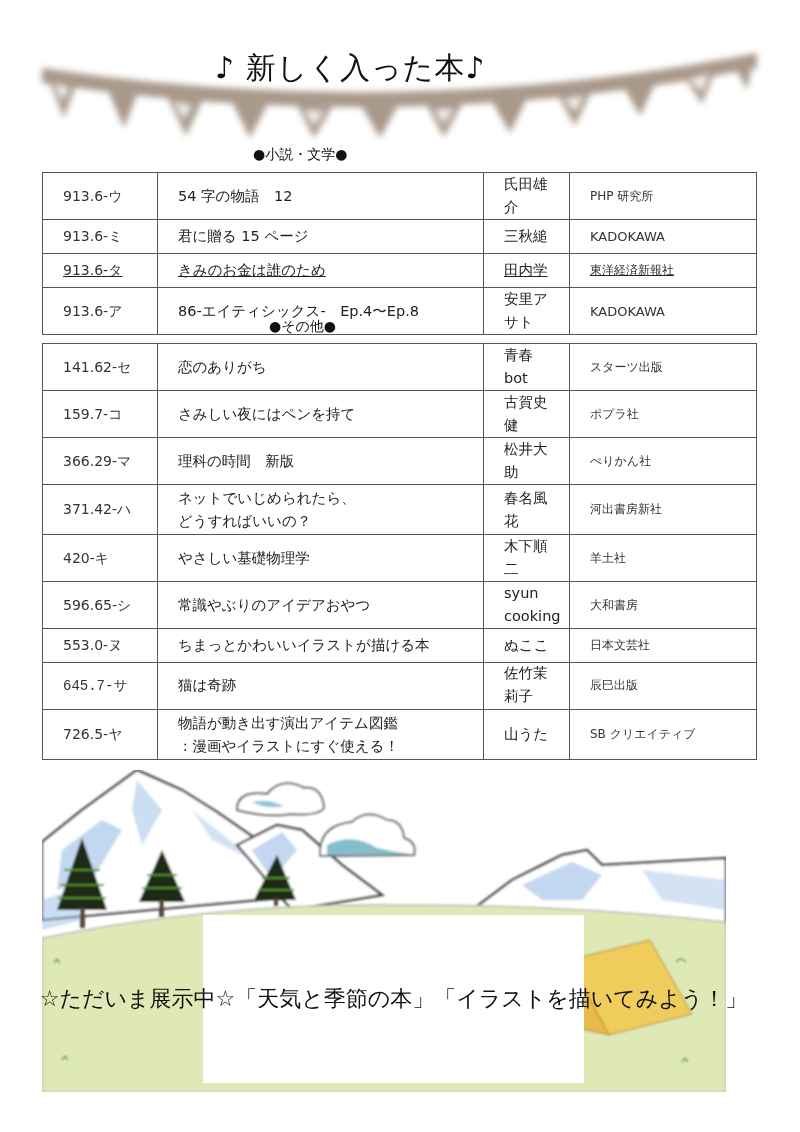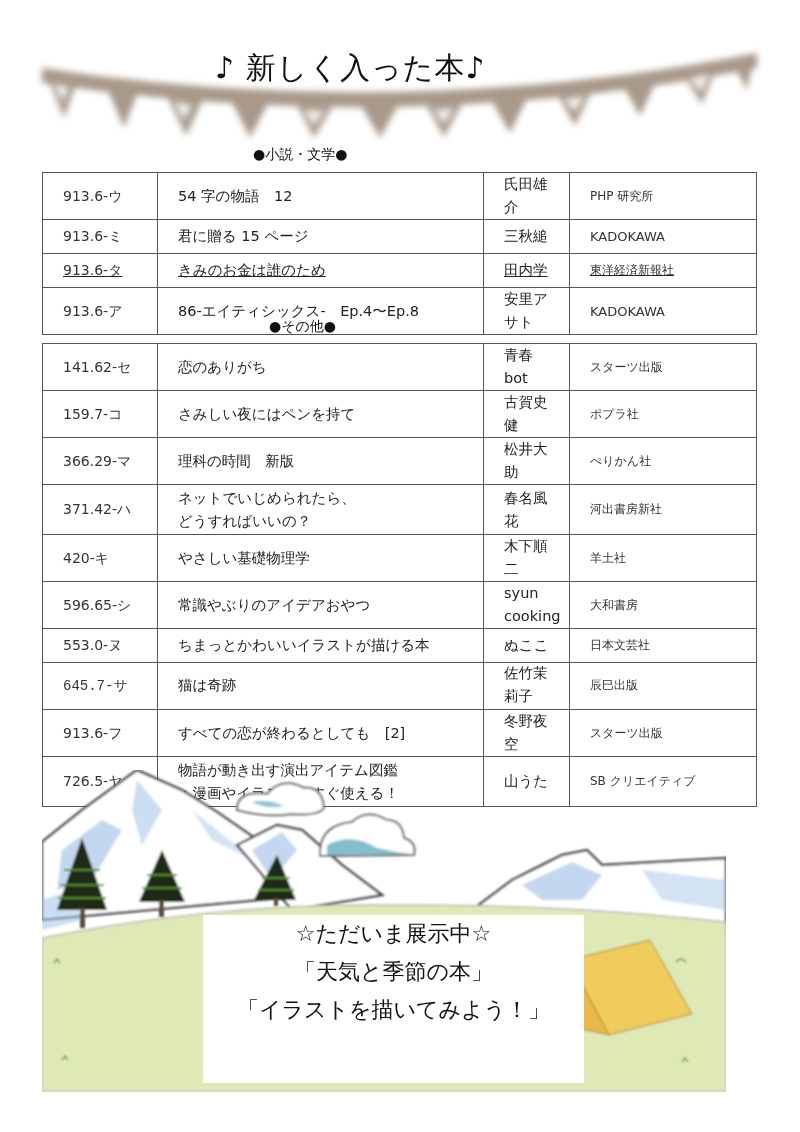--- a/index.html
+++ b/index.html
@@ -29,21 +29,21 @@
     table.books col.c4 { width: 187px; }
     td.callno { font-size: 14px; color: #333; }
     td.publisher { font-size: 12px; color: #333; }
     td.publisher.latin { font-size: 13px; }
     td.title { font-size: 14.5px; }
     td.author { font-size: 14.5px; }
     .landscape { position: absolute; left: 42px; top: 770px; width: 684px; height: 322px; overflow: hidden; }
     .landscape svg { position: absolute; left: 0; top: 0; }
     .notice {
       position: absolute; left: 203px; top: 915px; width: 381px; height: 168px; background: #ffffff;
-      display: flex; flex-direction: column; align-items: center; 
+      display: flex; align-items: center; justify-content: center;
     }
     .notice div { font-size: 22px; line-height: 38px; color: #111; white-space: nowrap; }
   </style>
 </head>
 <body>
 
 <svg class="bunting" viewBox="0 0 715 100" width="715" height="100">
   <path d="M0,30 Q360,85 715,15 L715,30 Q360,100 0,45 Z" fill="#a8998a"></path>
   <g fill="#a8998a">
     <polygon points="5,38 35,44 22,80"></polygon>
@@ -162,26 +162,20 @@
       <td class="title">ちまっとかわいいイラストが描ける本</td>
       <td class="author">ぬここ</td>
       <td class="publisher">日本文芸社</td>
     </tr>
     <tr style="height:34px;font-family:Liberation Mono, monospace;">
       <td class="callno">645.7-サ</td>
       <td class="title">猫は奇跡</td>
       <td class="author">佐竹茉莉子</td>
       <td class="publisher">辰巳出版</td>
     </tr>
-    <tr style="height:34px;">
-      <td class="callno">913.6-フ</td>
-      <td class="title">すべての恋が終わるとしても　[2]</td>
-      <td class="author">冬野夜空</td>
-      <td class="publisher">スターツ出版</td>
-    </tr>
     <tr style="height:50px;">
       <td class="callno">726.5-ヤ</td>
       <td class="title">
         <div>物語が動き出す演出アイテム図鑑</div>
         <div>：漫画やイラストにすぐ使える！</div>
       </td>
       <td class="author">山うた</td>
       <td class="publisher">SB クリエイティブ</td>
     </tr>
   </tbody>

